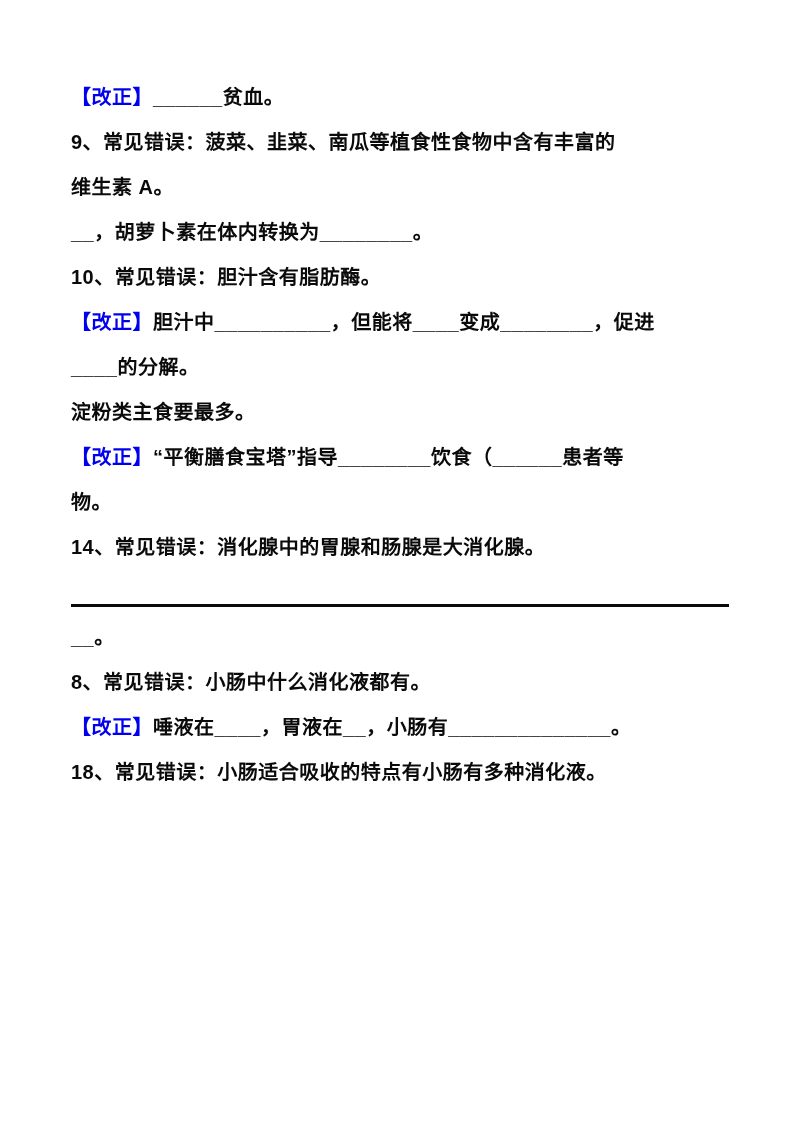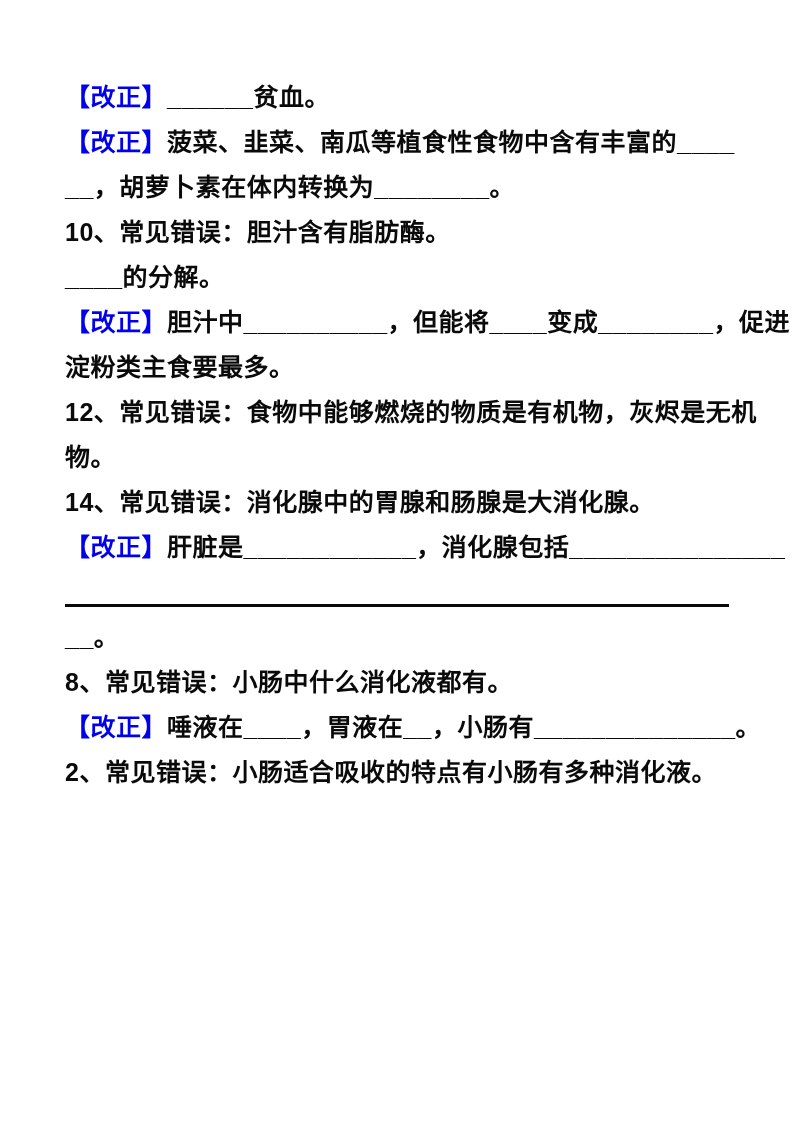--- a/index.html
+++ b/index.html
@@ -16,25 +16,26 @@
     background: #ffffff;
     overflow: hidden;
     font-family: "Liberation Sans", "DejaVu Sans", sans-serif;
   }
   .content {
     padding: 75px 64px 0 65px;
   }
   .line {
     height: 45px;
     line-height: 45px;
-    font-size: 25px;
+    font-size: 20px;
     font-weight: bold;
     color: #0a0a0a;
     white-space: nowrap;
     letter-spacing: 0.5px;
+    margin-left: 6px;
   }
   .line .prefix {
     color: #0000ee;
   }
   .rule-line {
     height: 45px;
     position: relative;
   }
   .rule {
     position: absolute;
@@ -45,52 +46,52 @@
   }
 </style>
 </head>
 <body>
 
 <div class="page">
   <div class="content">
 
     <div class="line"><span class="prefix">【改正】</span><span>______贫血。</span></div>
 
+    <div class="line"><span class="prefix"></span><span>9、常见错误：菠菜、韭菜、南瓜等植食性食物中含有丰富的</span></div>
 
+    <div class="line"><span class="prefix"></span><span>维生素 A。</span></div>
 
-    <div class="line"><span class="prefix">【改正】</span><span>菠菜、韭菜、南瓜等植食性食物中含有丰富的____</span></div>
 
     <div class="line"><span class="prefix"></span><span>__，胡萝卜素在体内转换为________。</span></div>
 
     <div class="line"><span class="prefix"></span><span>10、常见错误：胆汁含有脂肪酶。</span></div>
 
+    <div class="line"><span class="prefix">【改正】</span><span>胆汁中__________，但能将____变成________，促进</span></div>
+
     <div class="line"><span class="prefix"></span><span>____的分解。</span></div>
-
-    <div class="line"><span class="prefix">【改正】</span><span>胆汁中__________，但能将____变成________，促进</span></div>
 
 
     <div class="line"><span class="prefix"></span><span>淀粉类主食要最多。</span></div>
 
+    <div class="line"><span class="prefix">【改正】</span><span>“平衡膳食宝塔”指导________饮食（______患者等</span></div>
 
 
-    <div class="line"><span class="prefix"></span><span>12、常见错误：食物中能够燃烧的物质是有机物，灰烬是无机</span></div>
 
     <div class="line"><span class="prefix"></span><span>物。</span></div>
 
 
     <div class="line"><span class="prefix"></span><span>14、常见错误：消化腺中的胃腺和肠腺是大消化腺。</span></div>
 
-    <div class="line"><span class="prefix">【改正】</span><span>肝脏是____________，消化腺包括_______________</span></div>
 
     <div class="line rule-line">
         <div class="rule"></div>
       </div>
 
     <div class="line"><span class="prefix"></span><span>__。</span></div>
 
     <div class="line"><span class="prefix"></span><span>8、常见错误：小肠中什么消化液都有。</span></div>
 
     <div class="line"><span class="prefix">【改正】</span><span>唾液在____，胃液在__，小肠有______________。</span></div>
 
-    <div class="line"><span class="prefix"></span><span>2、常见错误：小肠适合吸收的特点有小肠有多种消化液。</span></div>
+    <div class="line"><span class="prefix"></span><span>18、常见错误：小肠适合吸收的特点有小肠有多种消化液。</span></div>
 
   </div>
 </div>
 
 </body></html>

